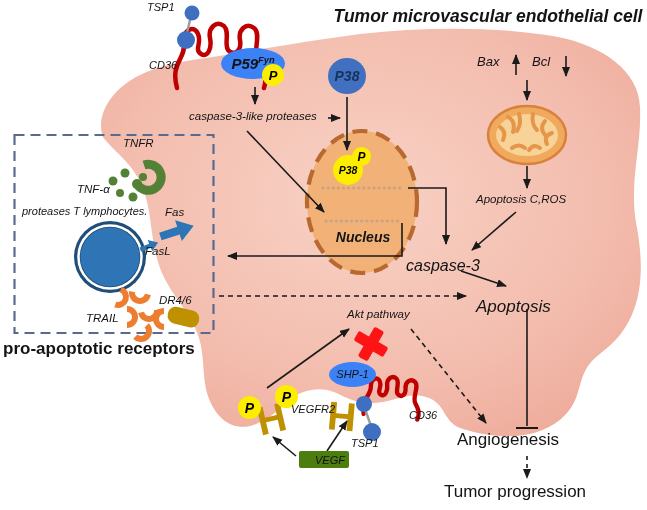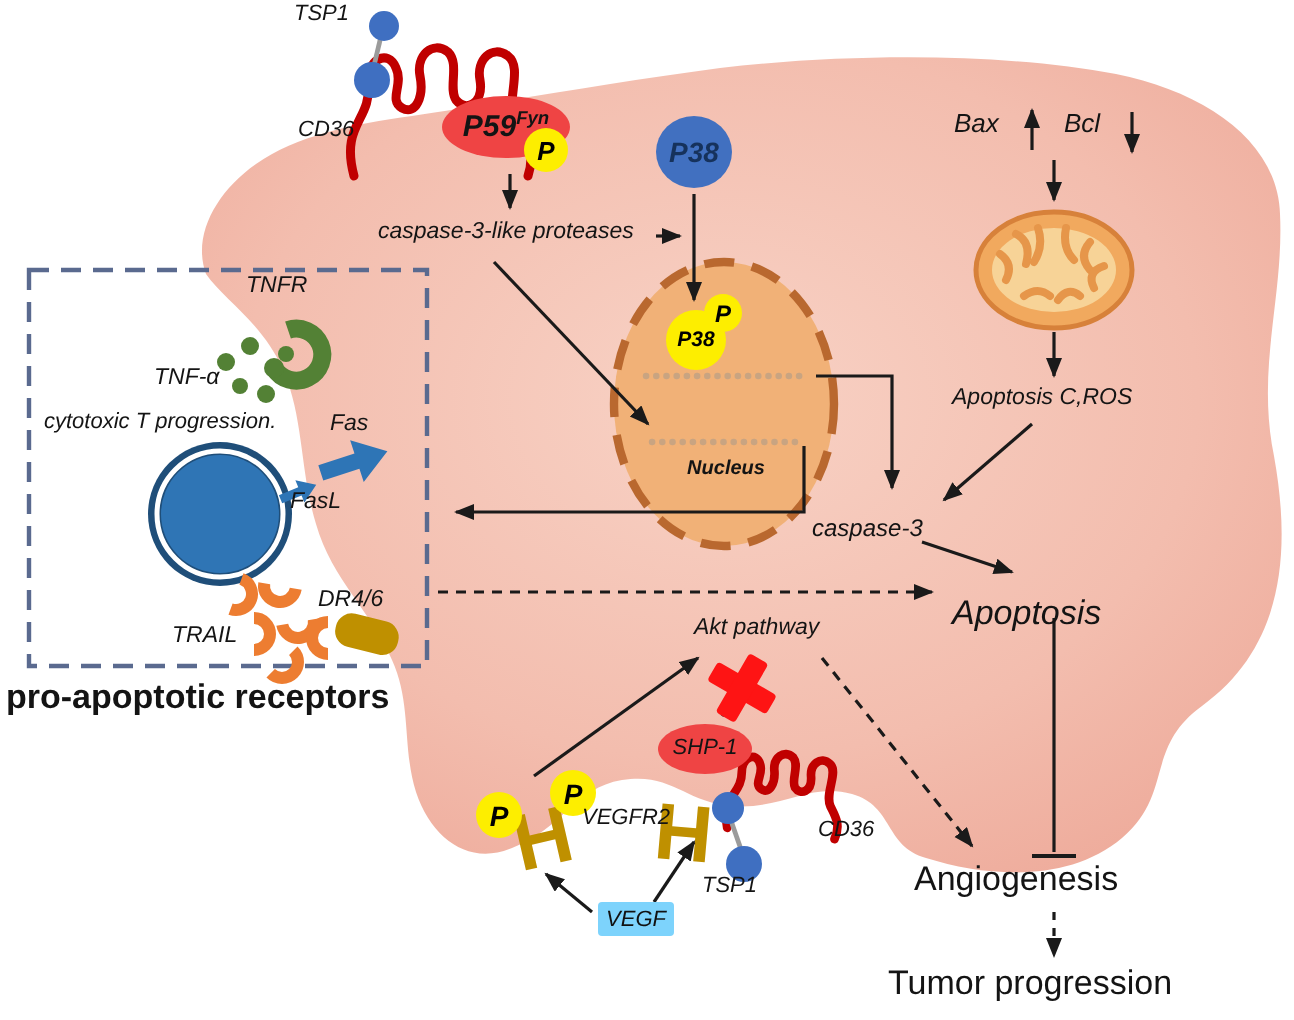--- a/index.html
+++ b/index.html
@@ -5,26 +5,26 @@
   html,body{margin:0;padding:0;background:#fff;}
   #stage{position:relative;width:647px;height:510px;background:#ffffff;overflow:hidden;
          font-family:"Liberation Sans",sans-serif;color:#111;}
   #bg{position:absolute;left:0;top:0;}
   .lbl{position:absolute;white-space:nowrap;line-height:1.05;color:#141414;}
   .it{font-style:italic;}
   .b{font-weight:bold;}
   .ctr{text-align:center;}
   .pcirc{position:absolute;background:#fdee00;border-radius:50%;display:flex;align-items:center;
          justify-content:center;font-weight:bold;font-style:italic;color:#000;}
-  .gell{position:absolute;background:#ef4444;border-radius:50%;display:flex;align-items:center;
+  .gell{position:absolute;background:#3b82f6;border-radius:50%;display:flex;align-items:center;
         justify-content:center;}
   .bluec{position:absolute;background:#4170c0;border-radius:50%;display:flex;align-items:center;
          justify-content:center;color:#16325c;font-weight:bold;font-style:italic;}
-  .vegfbox{position:absolute;background:#7dd3fc;border-radius:2px;display:flex;align-items:center;
-           justify-content:center;font-style:italic;}
+  .vegfbox{position:absolute;background:#4d7c0f;border-radius:2px;display:flex;align-items:center;
+           justify-content:center;font-style:italic;padding-left:12px;}
   sup{font-size:62%;}
 </style>
 </head>
 <body>
 
 <div id="stage">
 
   <svg id="bg" width="647" height="510" viewBox="0 0 647 510">
     <defs>
       <marker id="ah" markerUnits="userSpaceOnUse" markerWidth="11" markerHeight="9" refX="9" refY="4" orient="auto">
@@ -137,20 +137,21 @@
       <line x1="296" y1="456" x2="273" y2="437" marker-end="url(#ah)"></line>
       <line x1="327" y1="451" x2="347" y2="421" marker-end="url(#ah)"></line>
     </g>
 
     <g transform="translate(371,344) rotate(30)" fill="#fe1414">
       <rect x="-17" y="-5.5" width="34" height="11" rx="2"></rect>
       <rect x="-5.5" y="-17" width="11" height="34" rx="2"></rect>
     </g>
   </svg>
 
+  <div class="lbl b it ctr" style="left:330px;top:7px;width:316px;font-size:17.5px;">Tumor microvascular endothelial cell</div>
 
   <div class="lbl it" style="left:147px;top:2px;font-size:11px;">TSP1</div>
   <div class="lbl it" style="left:149px;top:60px;font-size:11px;">CD36</div>
 
   <div class="gell" style="left:221px;top:48px;width:64px;height:31px;">
     <span class="lbl b it" style="position:static;font-size:15px;"><span>P59</span><sup>Fyn</sup></span>
   </div>
   <div class="pcirc" style="left:262px;top:64px;width:22px;height:22px;font-size:13px;">P</div>
 
   <div class="lbl it" style="left:189px;top:110px;font-size:11.5px;">caspase-3-like proteases</div>
@@ -158,28 +159,28 @@
   <div class="bluec" style="left:328px;top:58px;width:38px;height:36px;font-size:14px;">P38</div>
 
   <div class="lbl it" style="left:477px;top:55px;font-size:13px;">Bax</div>
   <div class="lbl it" style="left:532px;top:55px;font-size:13px;">Bcl</div>
 
   <div class="lbl it" style="left:476px;top:193px;font-size:11.5px;">Apoptosis C,ROS</div>
 
   <div class="pcirc" style="left:333px;top:155px;width:30px;height:30px;font-size:10.5px;">P38</div>
   <div class="pcirc" style="left:352px;top:147px;width:19px;height:19px;font-size:12px;">P</div>
 
-  <div class="lbl b it ctr" style="left:323px;top:230px;width:80px;font-size:10px;">Nucleus</div>
+  <div class="lbl b it ctr" style="left:323px;top:230px;width:80px;font-size:14px;">Nucleus</div>
 
-  <div class="lbl it" style="left:406px;top:258px;font-size:12px;">caspase-3</div>
+  <div class="lbl it" style="left:406px;top:258px;font-size:16px;">caspase-3</div>
   <div class="lbl it" style="left:476px;top:284px;font-size:17px;margin-top:14px;">Apoptosis</div>
 
   <div class="lbl it" style="left:123px;top:137px;font-size:11.5px;">TNFR</div>
   <div class="lbl it" style="left:77px;top:171px;font-size:11.5px;margin-top:12px;">TNF-α</div>
-  <div class="lbl it" style="left:22px;top:206px;font-size:11px;">cytotoxic T progression.</div>
+  <div class="lbl it" style="left:22px;top:206px;font-size:11px;">proteases T lymphocytes.</div>
   <div class="lbl it" style="left:165px;top:206px;font-size:11.5px;">Fas</div>
   <div class="lbl it" style="left:145px;top:245px;font-size:11.5px;">FasL</div>
   <div class="lbl it" style="left:86px;top:312px;font-size:11.5px;">TRAIL</div>
   <div class="lbl it" style="left:159px;top:294px;font-size:11.5px;">DR4/6</div>
   <div class="lbl b" style="left:3px;top:340px;font-size:17px;">pro-apoptotic receptors</div>
 
   <div class="lbl it" style="left:347px;top:308px;font-size:11.5px;">Akt pathway</div>
   <div class="gell" style="left:329px;top:362px;width:47px;height:25px;">
     <span class="lbl it" style="position:static;font-size:11px;">SHP-1</span>
   </div>

